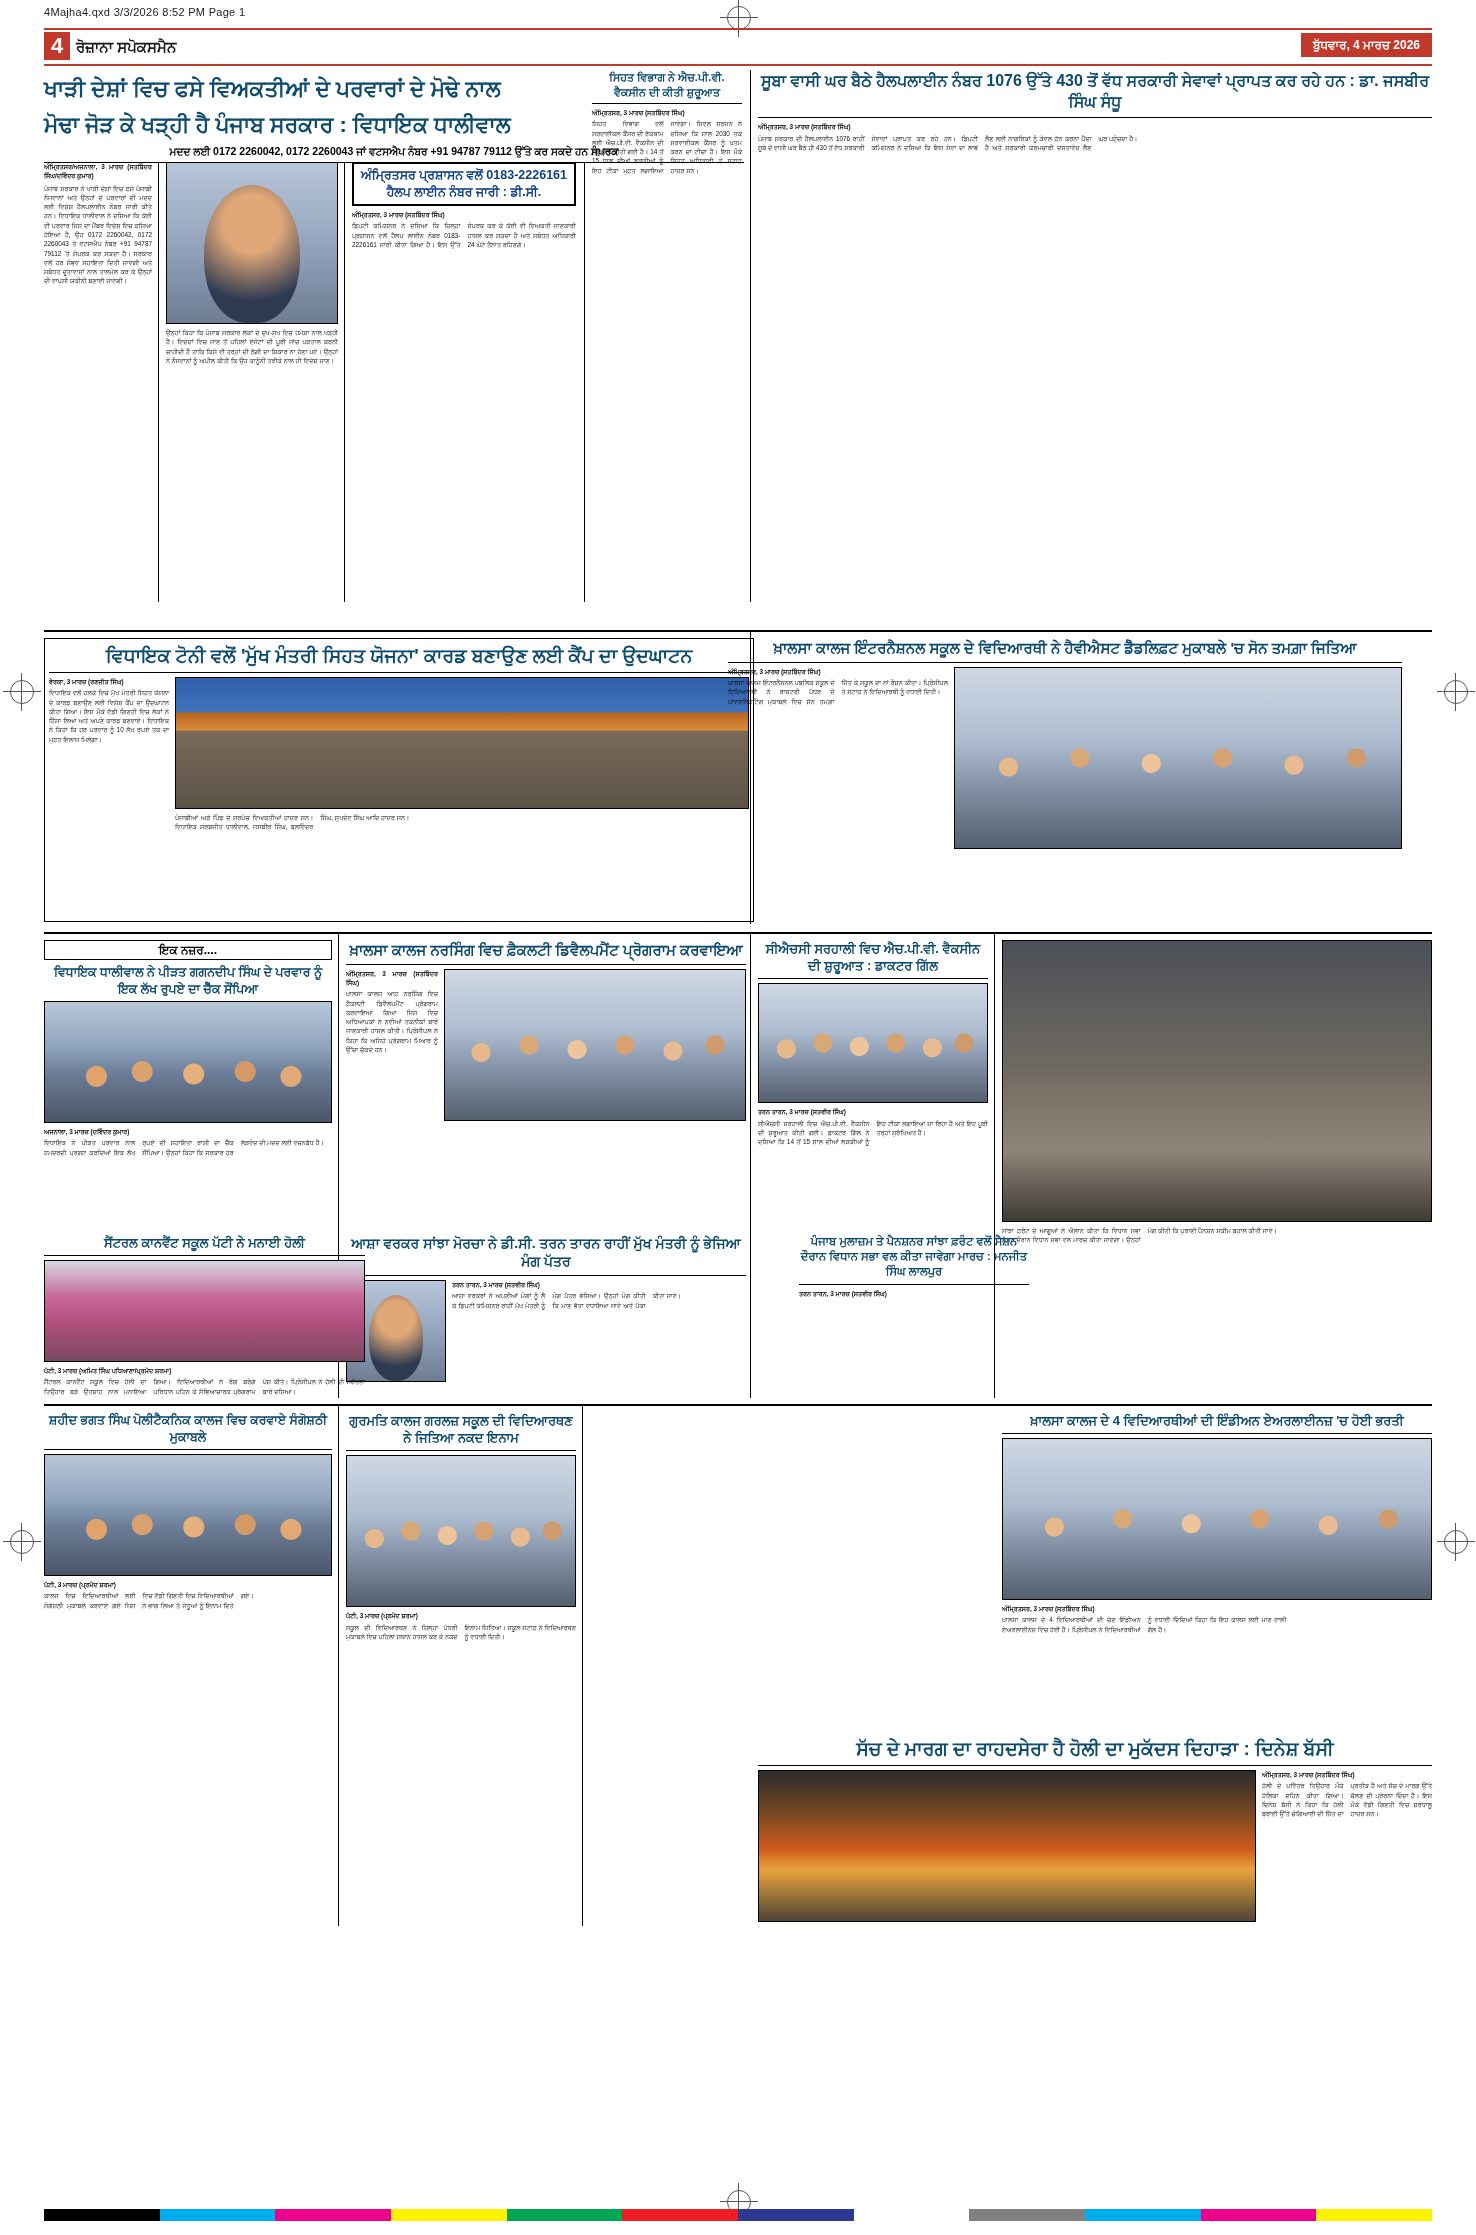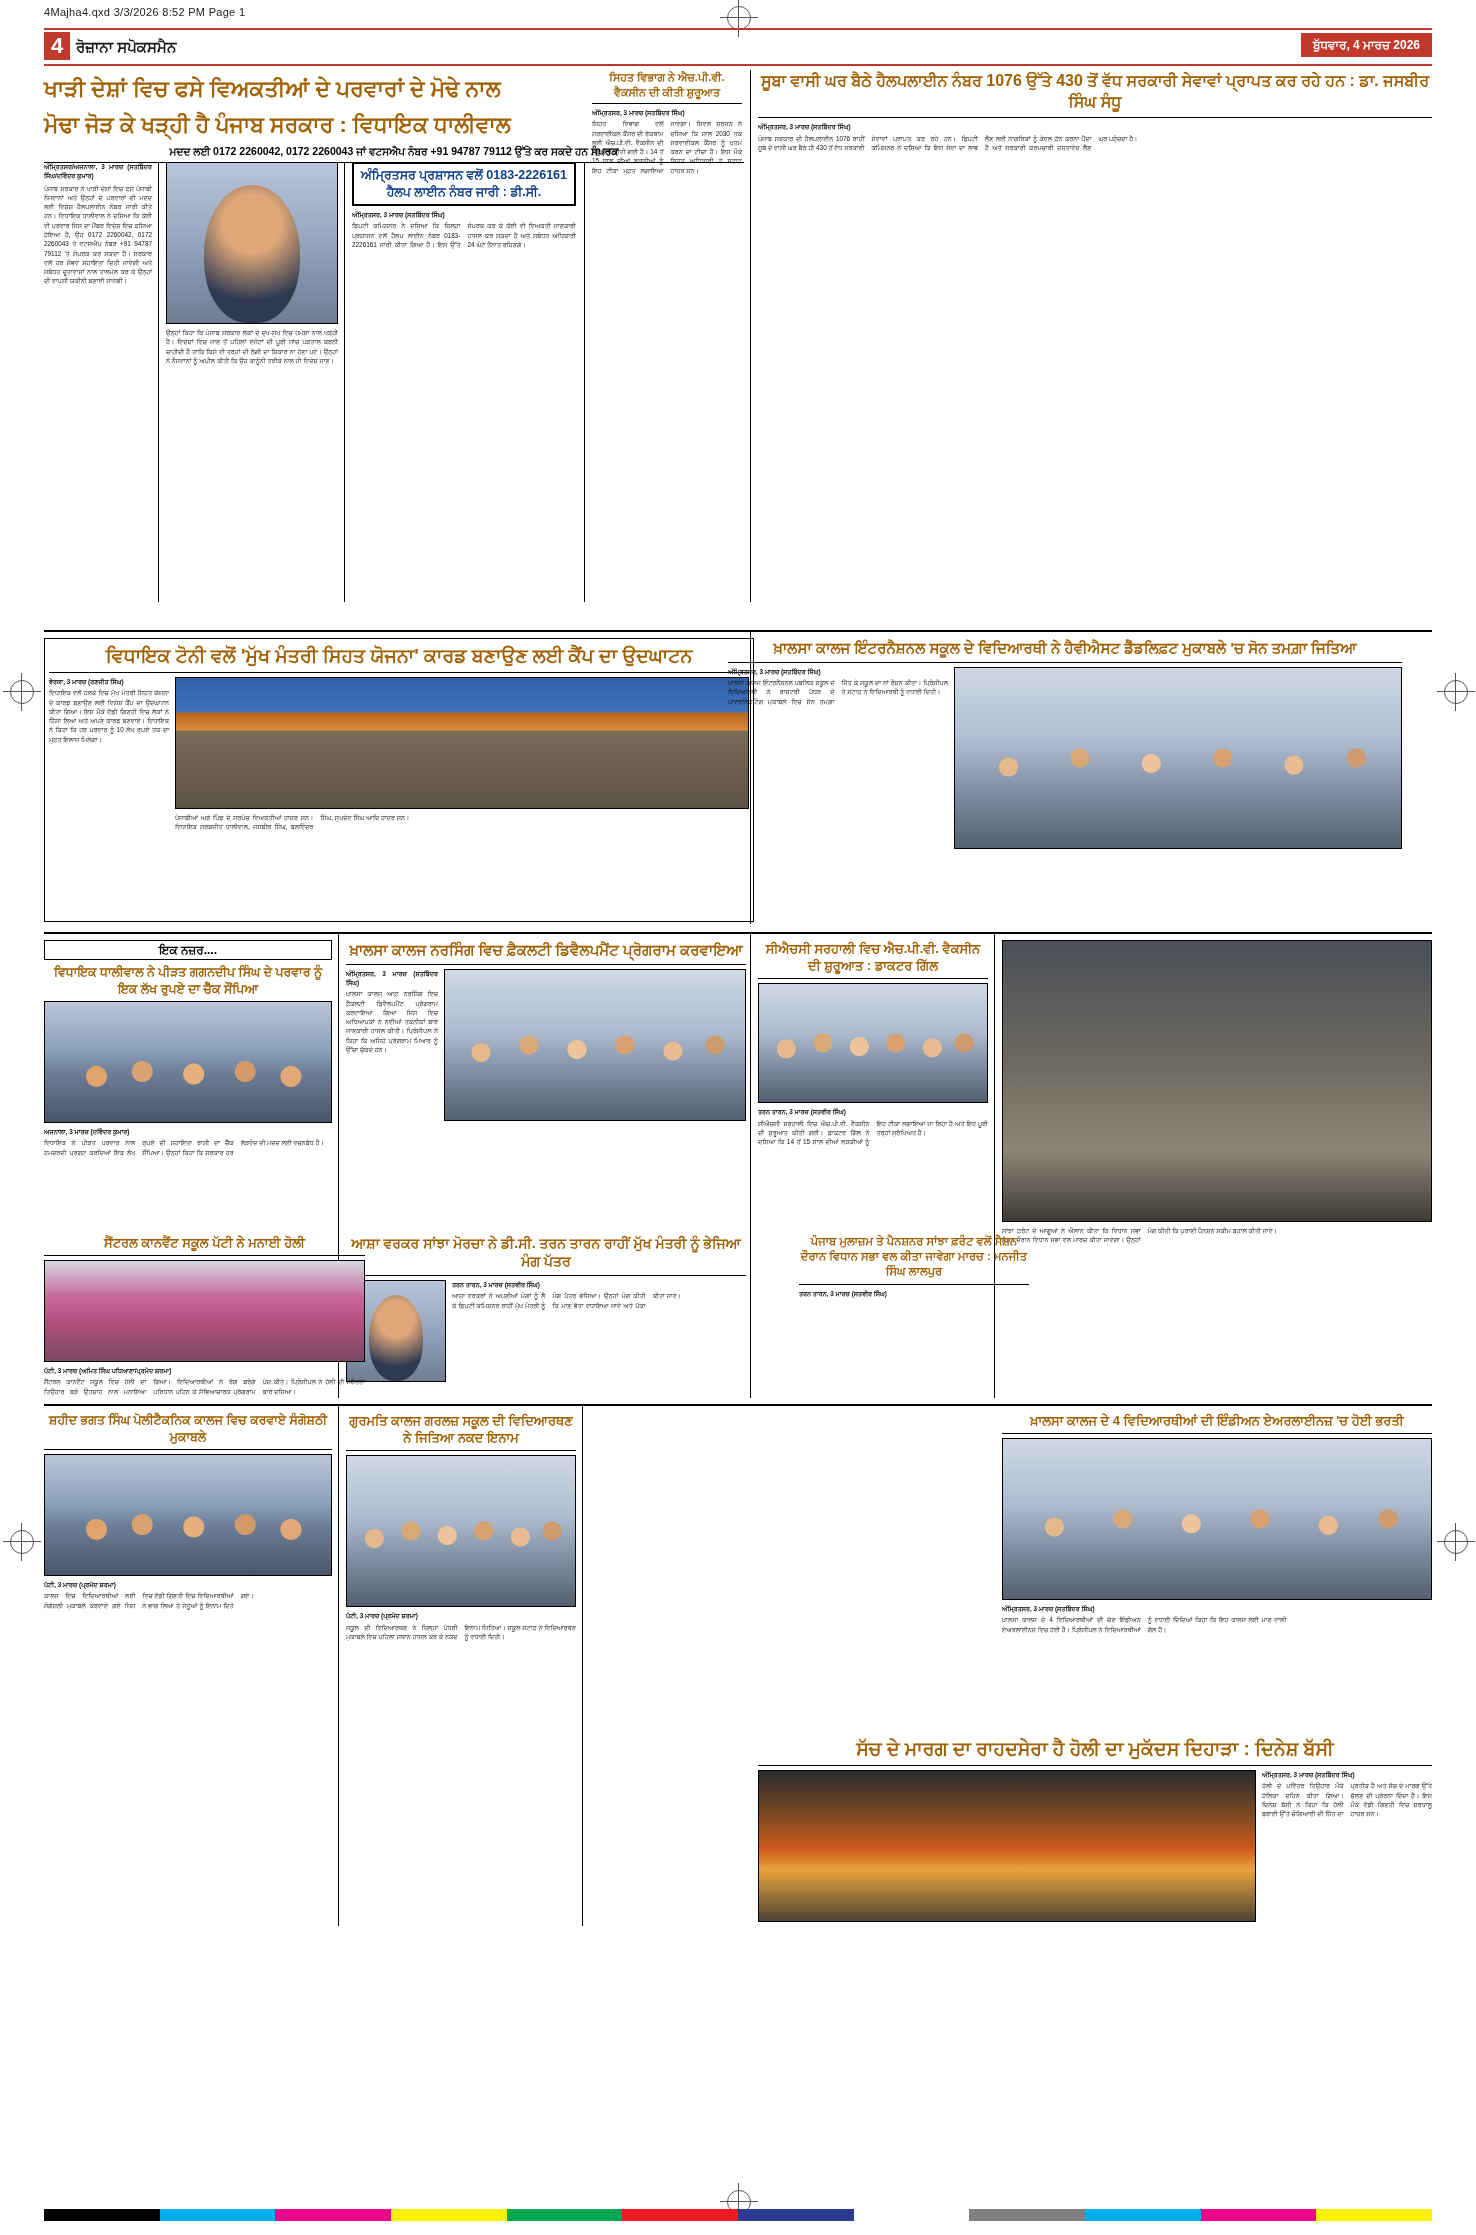--- a/index.html
+++ b/index.html
@@ -11,21 +11,21 @@
   .reg:after{top:10px;left:-8px;height:1px;width:38px;}
   .printline{position:absolute;top:6px;left:44px;font-size:11px;color:#222;letter-spacing:.3px;font-family:"Liberation Sans",sans-serif;}
   .sheet{position:absolute;left:44px;top:28px;width:1388px;height:2150px;}
 
   
   .masthead{position:relative;height:34px;border-top:2px solid #c0392b;border-bottom:2px solid #c0392b;margin-bottom:4px;}
   .pagenum{position:absolute;left:0;top:2px;width:26px;height:28px;background:#c0392b;color:#fff;font-size:22px;font-weight:bold;text-align:center;line-height:28px;}
   .paper-name{position:absolute;left:32px;top:8px;font-size:15px;font-weight:bold;color:#1a1a1a;}
   .center-name{position:absolute;left:0;right:0;top:3px;text-align:center;font-size:24px;font-weight:bold;color:#111;}
   .datebox{position:absolute;right:0;top:3px;background:#c0392b;color:#fff;font-size:12px;font-weight:bold;padding:5px 12px;}
-  .hl{font-weight:bold;color:#a16207;line-height:1.32;}
+  .hl{font-weight:bold;color:#0c4a6e;line-height:1.32;}
   .tiny{font-size:6.4px;line-height:1.45;color:#111;text-align:justify;}
   .box{border:1px solid #000;}
   .photo{background:linear-gradient(180deg,#9fb7d4,#c8b49c);position:relative;overflow:hidden;}
   .photo.people{background:
      radial-gradient(circle at 18% 62%,#e0a36b 10px,transparent 11px),
      radial-gradient(circle at 34% 58%,#d9a070 10px,transparent 11px),
      radial-gradient(circle at 52% 60%,#e5b07c 10px,transparent 11px),
      radial-gradient(circle at 70% 58%,#d39a68 10px,transparent 11px),
      radial-gradient(circle at 86% 62%,#e3a877 10px,transparent 11px),
      linear-gradient(180deg,#b9c6d8 0%,#8fa3bd 38%,#6b7d96 60%,#4a5568 100%);}

